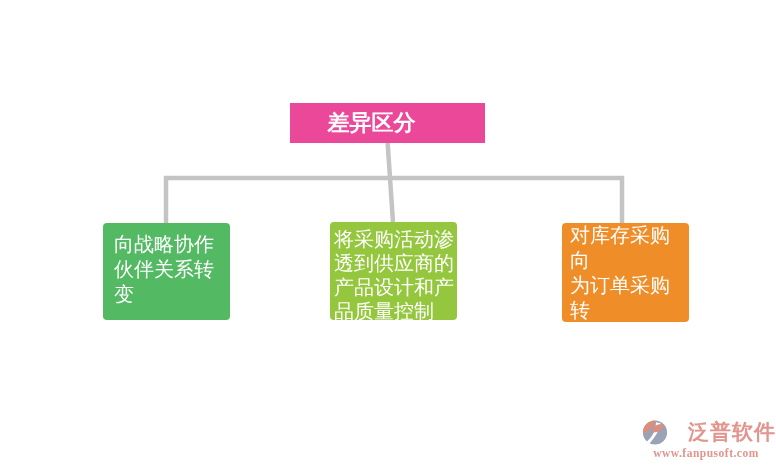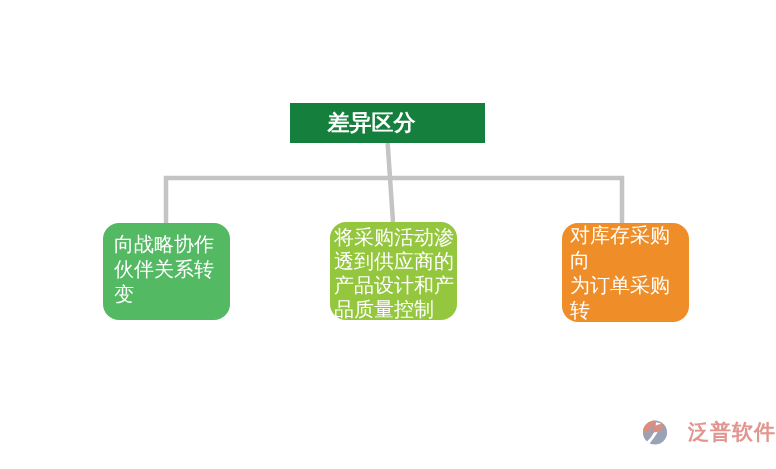--- a/index.html
+++ b/index.html
@@ -8,45 +8,45 @@
   .connectors{position:absolute;left:0;top:0;width:776px;height:469px;pointer-events:none;}
 
   .root-box{
     position:absolute;left:290px;top:103px;width:195px;height:40px;
     box-sizing:border-box;padding-right:32px;
     color:#ffffff;font-size:22px;font-weight:bold;text-align:center;line-height:40px;
   }
 
   .node{
     position:absolute;width:127px;box-sizing:border-box;
-    color:#ffffff;font-size:20px;border-radius:16px;white-space:pre-line;
+    color:#ffffff;font-size:20px;border-radius:4px;white-space:pre-line;
   }
   .node-1{left:103px;top:223px;height:97px;line-height:25px;padding:9px 0 0 11px;}
-  .node-2{left:330px;top:222px;height:98px;line-height:24px;padding:5px 0 0 4px;font-family:Liberation Mono, monospace;}
+  .node-2{left:330px;top:222px;height:98px;line-height:24px;padding:5px 0 0 4px;}
   .node-3{left:562px;top:223px;height:99px;line-height:25px;padding:0 0 0 8px;}
 
   .watermark{position:absolute;left:642px;top:418px;width:128px;}
   .wm-row{display:flex;align-items:center;gap:20px;}
   .wm-logo{flex:0 0 auto;width:26px;height:27px;}
   .wm-brand{font-size:21px;font-weight:bold;letter-spacing:1px;white-space:nowrap;}
   .wm-url{font-family:"Liberation Serif","DejaVu Serif",serif;font-size:11.5px;font-weight:bold;text-align:center;margin-top:1px;letter-spacing:0.5px;}
 </style>
 </head>
 <body>
 
 <div class="canvas">
 
   <svg class="connectors" width="776" height="469" viewBox="0 0 776 469">
     <g fill="none" stroke-width="4.5" style="stroke: rgb(196, 196, 196);">
       <path d="M387.5 141 L393 222"></path>
       <path d="M166 223 L166 178 L622 178 L622 223"></path>
     </g>
   </svg>
 
-  <div class="root-box" style="background-color: #15803d;">差异区分</div>
+  <div class="root-box" style="background-color: #ec4899;">差异区分</div>
 
   <div class="node node-1" style="background-color: rgb(83, 185, 99);">向战略协作
 伙伴关系转
 变</div>
 
   <div class="node node-2" style="background-color: rgb(148, 199, 62);">将采购活动渗
 透到供应商的
 产品设计和产
 品质量控制</div>
 
@@ -57,15 +57,16 @@
   <div class="watermark" style="color: rgb(226, 148, 142);">
     <div class="wm-row">
       <svg class="wm-logo" viewBox="0 0 28 28">
         <circle cx="14" cy="14" r="13" fill="#9aa2b6"></circle>
         <path d="M14 1 A13 13 0 0 0 1 14 L7 14 A7 7 0 0 1 14 7 Z" fill="#db8d7e"></path>
         <path d="M5 24 C12 18 15 11 15 3 L20 4 C19 12 13 20 8 26 Z" fill="#ffffff"></path>
         <path d="M11 12 C13 6 18 4 24 6 C23 11 18 14 12 14 Z" fill="#db8d7e"></path>
       </svg>
       <span class="wm-brand">泛普软件</span>
     </div>
+    <div class="wm-url">www.fanpusoft.com</div>
   </div>
 
 </div>
 
 </body></html>

